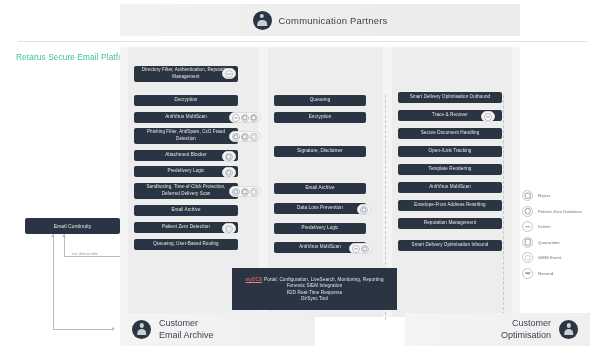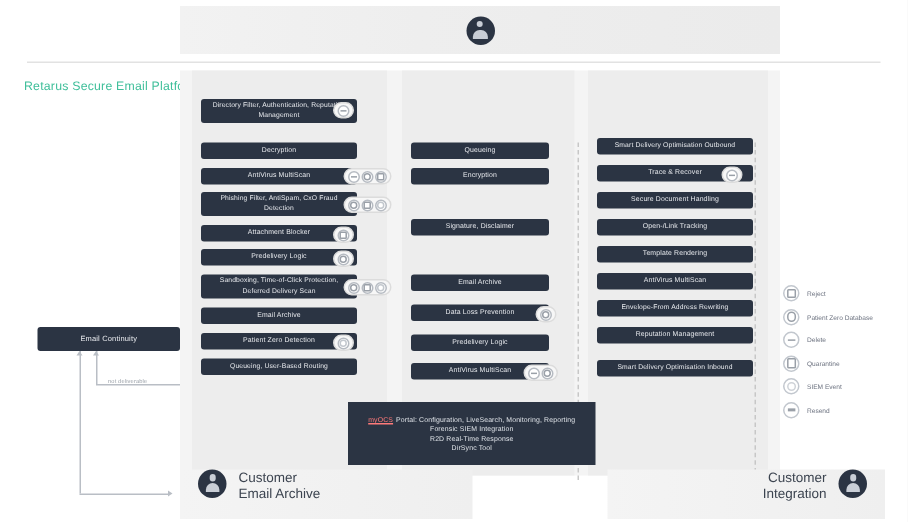--- a/index.html
+++ b/index.html
@@ -150,21 +150,21 @@
     justify-content: center; gap: 1.2px;
     font-size: 4.6px; letter-spacing: .1px;
   }
   #ocs-box .l1 { display: flex; align-items: baseline; gap: 2px; }
   .ocs-brand { color: #ff7a7a; text-decoration: underline; }
 
   
   .foot-card {
     position: absolute; height: 33px;
     background: linear-gradient(to right,#f4f4f4,#efefef);
-    display: flex; align-items: flex-start; gap: 8px;
+    display: flex; align-items: center; gap: 8px;
   }
   #foot-left  { left: 120px; top: 313px; width: 195px; padding-left: 12px; }
   #foot-right { left: 405px; top: 313px; width: 185px; padding-right: 12px;
                 justify-content: flex-end; }
   .foot-text { font-size: 9px; color: #3c4450; line-height: 1.25; }
   .foot-text.r { text-align: right; }
 
   
   #legend {
     position: absolute; left: 522px; top: 190px;
@@ -187,20 +187,21 @@
   .legend-dot.d-bar::after { height: 1.5px; width: 5.5px; background: #9aa0a8; }
   .legend-label { font-size: 4.4px; color: #6d7380; white-space: nowrap; }
 </style>
 </head>
 <body>
 
 <div class="stage">
 
   <div class="partners-bar">
     <span class="av big"></span>
+    <span class="partners-label">Communication Partners</span>
   </div>
   <div class="hr-top"></div>
 
   <div class="col-head" id="h-platform">Retarus Secure Email Platform</div>
   <div class="col-head" id="h-inbound">Inbound Traffic</div>
   <div class="col-head" id="h-desktop">Outbound Traffic Desktop</div>
   <div class="col-head" id="h-apps">Outbound Traffic Applications</div>
 
   <div class="platform-panel">
     <div class="panel-col" id="col-inbound"></div>
@@ -309,21 +310,21 @@
   <div class="foot-card" id="foot-left">
     <span class="av big"></span>
     <div class="foot-text">
       <div>Customer</div>
       <div>Email Archive</div>
     </div>
   </div>
   <div class="foot-card" id="foot-right">
     <div class="foot-text r">
       <div>Customer</div>
-      <div>Integration</div>
+      <div>Optimisation</div>
     </div>
     <span class="av big"></span>
   </div>
 
   <div id="legend">
       <div class="legend-row">
         <span class="legend-dot d-square"></span>
         <span class="legend-label">Reject</span>
       </div>
       <div class="legend-row">

